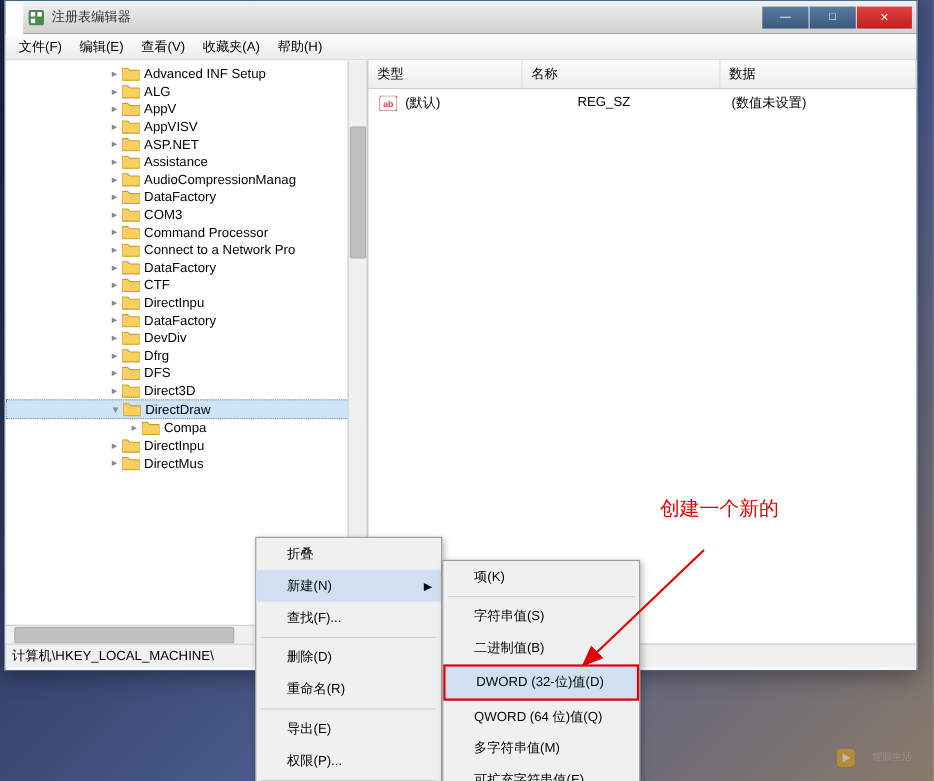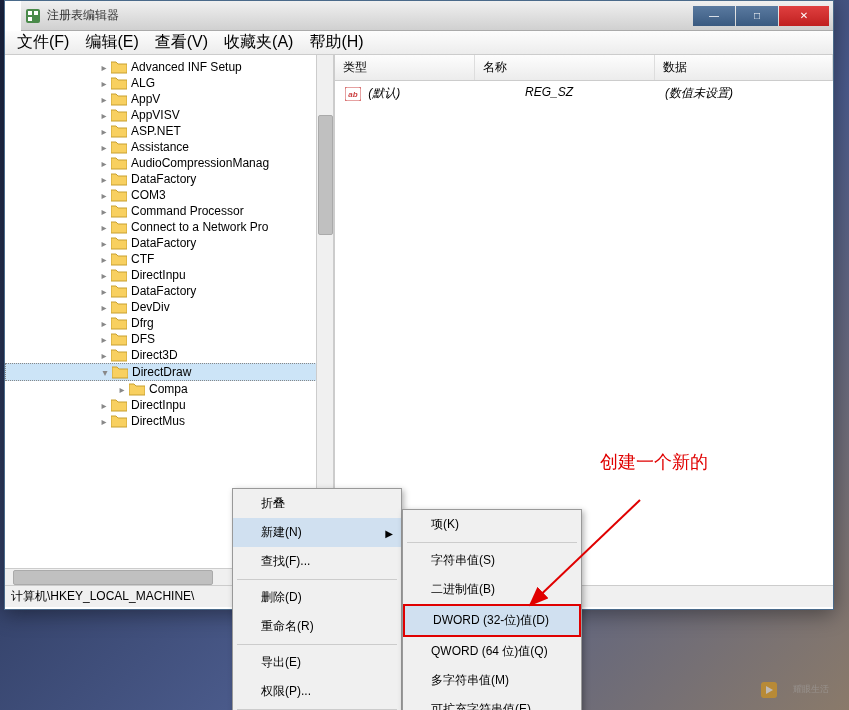--- a/index.html
+++ b/index.html
@@ -9,38 +9,38 @@
     
     .titlebar { height: 30px; background: linear-gradient(to bottom, #f0f0f0, #d0d0d0); border-bottom: 1px solid #aaa; display: flex; align-items: center; padding: 0 4px; margin-left: 16px; }
     .titlebar-icon { width: 16px; height: 16px; margin-right: 6px; }
     .titlebar-text { flex: 1; font-size: 12px; color: #333; }
     .window-controls { display: flex; gap: 1px; }
     .win-btn { width: 42px; height: 20px; display: flex; align-items: center; justify-content: center; font-size: 10px; color: #fff; cursor: pointer; }
     .win-btn.min, .win-btn.max { background: linear-gradient(to bottom, #5a7aa0, #3a5a80); }
     .win-btn.close { background: linear-gradient(to bottom, #e04040, #c02020); width: 50px; }
     
     .menubar { height: 24px; background: linear-gradient(to bottom, #fdfdfd, #ececec); border-bottom: 1px solid #ccc; display: flex; align-items: center; padding: 0 4px; }
-    .menu-item { padding: 2px 8px; font-size: 16px; color: #000; cursor: pointer; }
+    .menu-item { padding: 2px 8px; font-size: 12px; color: #000; cursor: pointer; }
     
     .content { display: flex; height: 530px; background: #fff; }
     .tree-panel { width: 330px; border-right: 2px solid #ccc; overflow: hidden; position: relative; }
     .tree { padding: 4px 0; overflow-y: auto; height: 100%; }
     .tree-node { display: flex; align-items: center; padding: 1px 0; font-size: 12px; cursor: pointer; white-space: nowrap; }
     .tree-node.selected { background: #cce4f7; border: 1px dotted #888; }
     .tree-indent { display: inline-block; }
     .expander { width: 14px; height: 14px; display: inline-flex; align-items: center; justify-content: center; color: #888; font-size: 10px; cursor: pointer; }
     .folder-icon { width: 16px; height: 14px; display: inline-block; margin-right: 4px; }
     .node-label { color: #000; }
     
     .list-panel { flex: 1; display: flex; flex-direction: column; }
     .list-header { display: flex; background: linear-gradient(to bottom, #fdfdfd, #ececec); border-bottom: 1px solid #ccc; height: 26px; }
     .list-header-cell { padding: 4px 8px; font-size: 12px; border-right: 1px solid #ddd; }
     .list-body { flex: 1; padding: 2px; }
     .list-row { display: flex; padding: 2px 0; font-size: 12px; }
-    .list-cell { padding: 0 8px; font-style: italic; }
+    .list-cell { padding: 0 8px; }
     .value-icon { width: 16px; height: 14px; display: inline-block; margin-right: 4px; vertical-align: middle; }
     
     .scrollbar-v { position: absolute; right: 0; top: 0; bottom: 17px; width: 17px; background: #f0f0f0; border-left: 1px solid #ccc; }
     .scroll-thumb-v { position: absolute; left: 1px; width: 15px; background: #c0c0c0; border: 1px solid #aaa; border-radius: 2px; }
     .scrollbar-h { position: absolute; bottom: 0; left: 0; right: 17px; height: 17px; background: #f0f0f0; border-top: 1px solid #ccc; }
     .scroll-thumb-h { position: absolute; top: 1px; height: 15px; background: #c0c0c0; border: 1px solid #aaa; border-radius: 2px; }
     
     .statusbar { height: 22px; border-top: 1px solid #ccc; padding: 2px 6px; font-size: 12px; background: #f0f0f0; display: flex; align-items: center; }
     
     .context-menu { position: absolute; background: #f0f0f0; border: 1px solid #999; box-shadow: 2px 2px 6px rgba(0,0,0,0.3); font-size: 12px; z-index: 100; }

